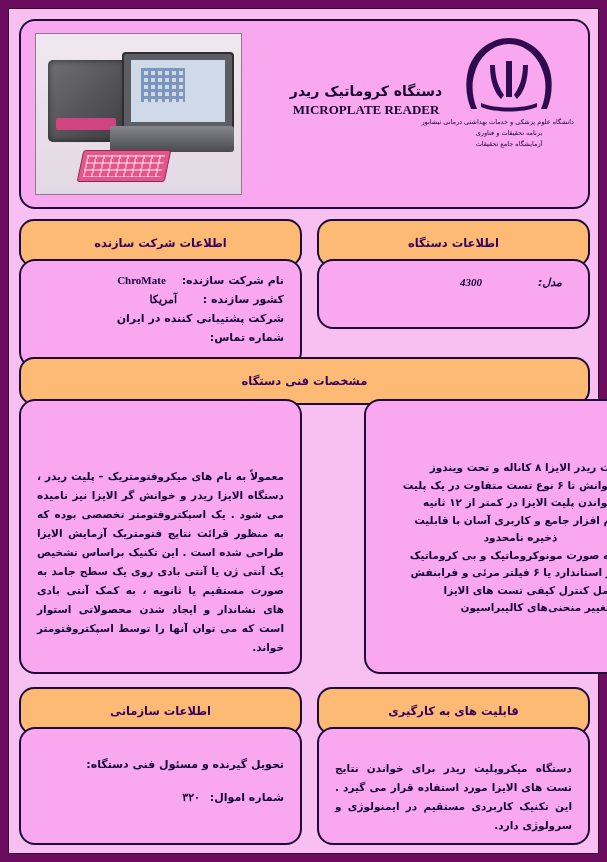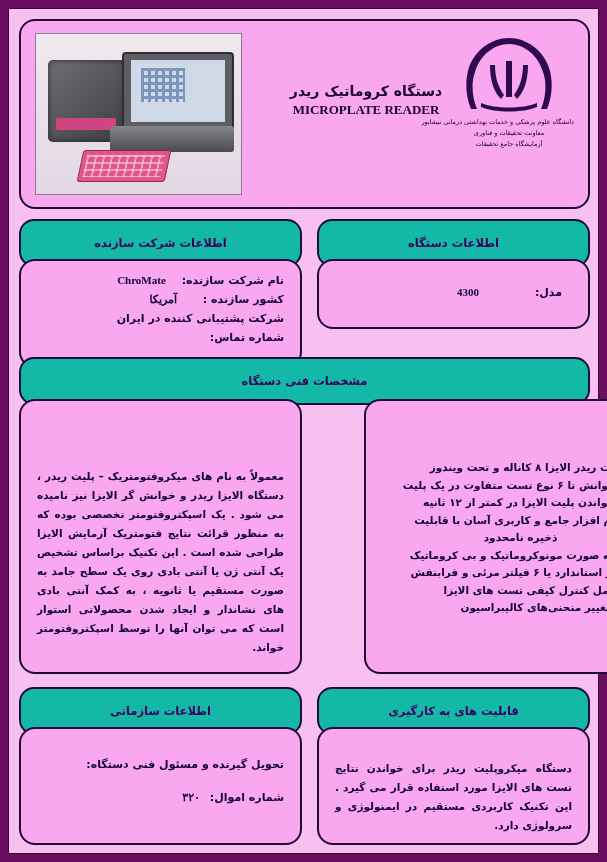--- a/index.html
+++ b/index.html
@@ -161,21 +161,21 @@
   .logo-line {
     font-size: 6.5px;
     line-height: 11px;
     white-space: nowrap;
   }
 
   
   .band {
     position: absolute;
     height: 48px;
-    background: #14b8a6;
+    background: #fdba74;
     border: 2px solid #1f0b3a;
     border-radius: 15px;
     box-sizing: border-box;
     display: flex;
     align-items: center;
     justify-content: center;
   }
   .band span {
     font-size: 11.5px;
     font-weight: bold;
@@ -259,34 +259,34 @@
       <div class="logo-mark">
         <svg viewBox="0 0 104 78" width="104" height="78" aria-hidden="true">
           <path d="M52 3 C34 3 16 16 11 36 C8 48 9 62 14 74 L20 74 C15 62 14 48 18 37 C23 20 37 9 52 9 C67 9 81 20 86 37 C90 48 89 62 84 74 L90 74 C95 62 96 48 93 36 C88 16 70 3 52 3 Z" fill="#2d0b4e"></path>
           <path d="M33 30 C33 48 38 58 44 64 L47 60 C42 53 38 44 38 30 Z" fill="#2d0b4e"></path>
           <path d="M71 30 C71 48 66 58 60 64 L57 60 C62 53 66 44 66 30 Z" fill="#2d0b4e"></path>
           <path d="M49 26 L55 26 L55 62 L49 62 Z" fill="#2d0b4e"></path>
           <path d="M24 68 C38 74 66 74 80 68 L80 72 C66 78 38 78 24 72 Z" fill="#2d0b4e"></path>
         </svg>
       </div>
       <div class="logo-line">دانشگاه علوم پزشکی و خدمات بهداشتی درمانی نیشابور</div>
-      <div class="logo-line">معاونت تحقیقات و فناوری</div>
+      <div class="logo-line">برنامه تحقیقات و فناوری</div>
       <div class="logo-line">آزمایشگاه جامع تحقیقات</div>
     </div>
   </div>
 
   <div class="band" style="left:308px; top:210px; width:273px;">
     <span>اطلاعات دستگاه</span>
   </div>
   <div class="band" style="left:10px; top:210px; width:283px;">
     <span>اطلاعات شرکت سازنده</span>
   </div>
 
   <div class="box" style="left:308px; top:250px; width:273px; height:70px;">
-    <div class="kv" style="margin:22px 26px 0 0;">
+    <div class="kv" style="margin:12px 26px 0 0;font-style:italic;">
       <span>مدل:</span>
       <span class="val" style="margin-right:52px;">4300</span>
     </div>
   </div>
 
   <div class="box" style="left:10px; top:250px; width:283px; height:109px;">
     <div class="kv" style="margin:10px 16px 0 0;">
       <div>
         <span>نام شرکت سازنده:</span>
         <span class="val" style="margin-right:12px;">ChroMate</span>

